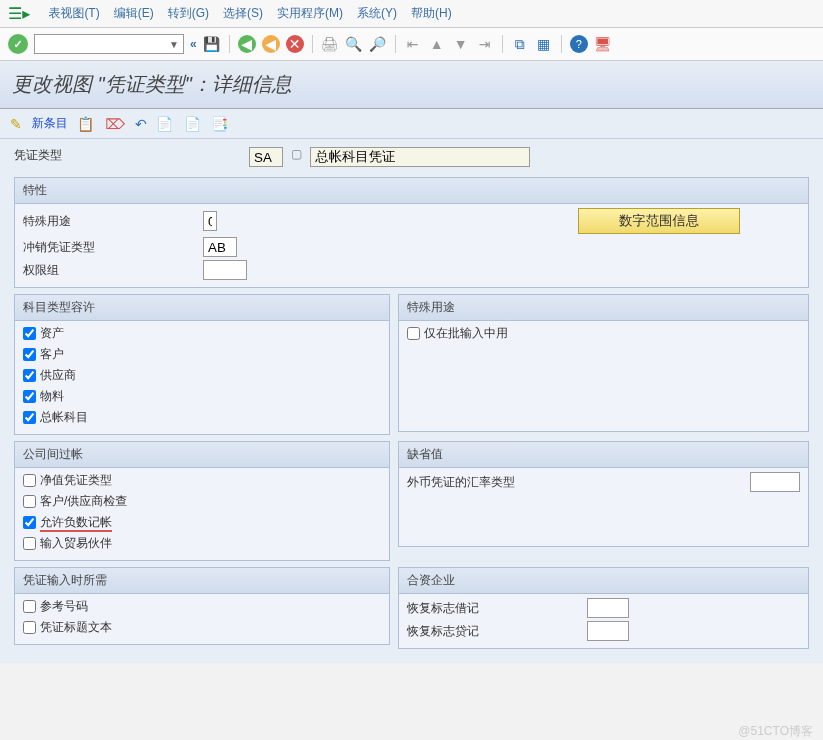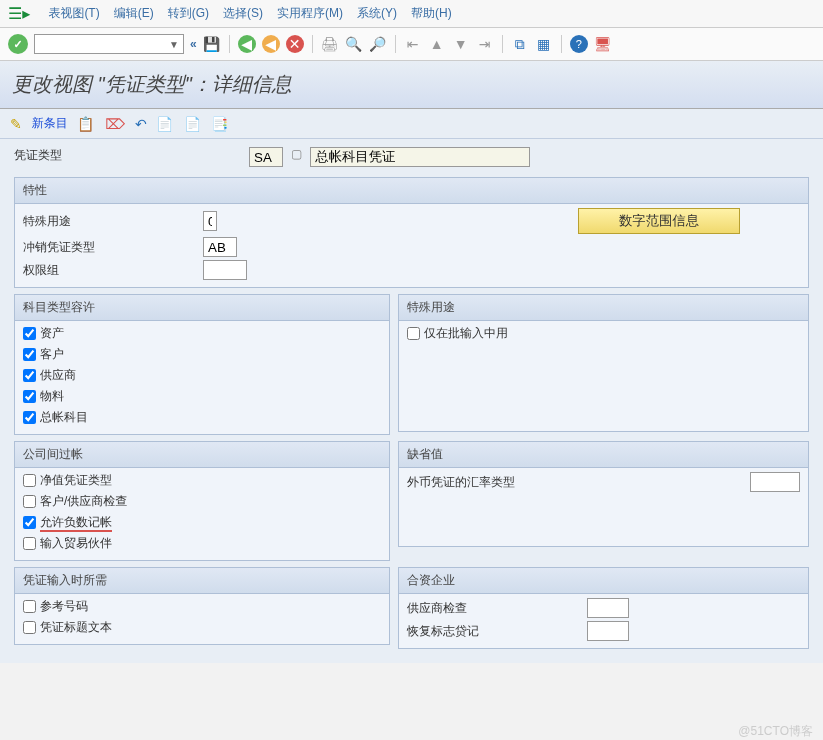--- a/index.html
+++ b/index.html
@@ -232,21 +232,21 @@
               <span>凭证标题文本</span>
             </div>
           </div>
       </div>
     </div>
     <div class="col-right">
       <div class="group">
         <div class="group-title">合资企业</div>
         <div class="group-body">
           <div class="field-row">
-            <span class="flabel">供应商检查</span>
+            <span class="flabel">恢复标志借记</span>
             <input class="input" style="width: 42px;" value="">
           </div>
           <div class="field-row">
             <span class="flabel">恢复标志贷记</span>
             <input class="input" style="width: 42px;" value="">
           </div>
         </div>
       </div>
     </div>
   </div>

